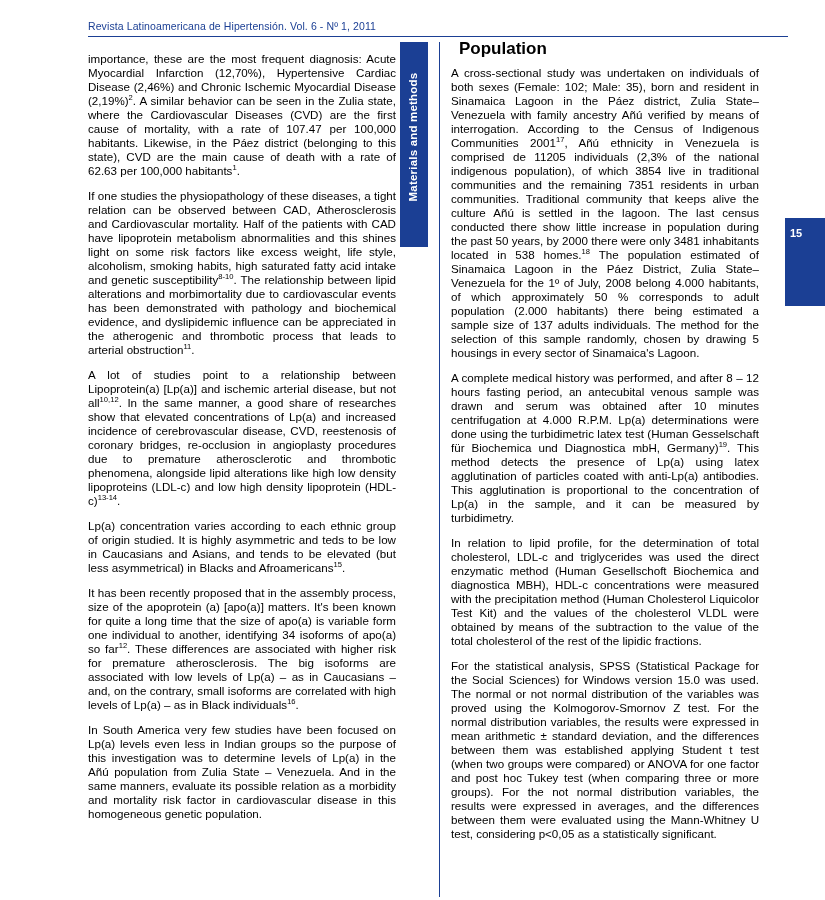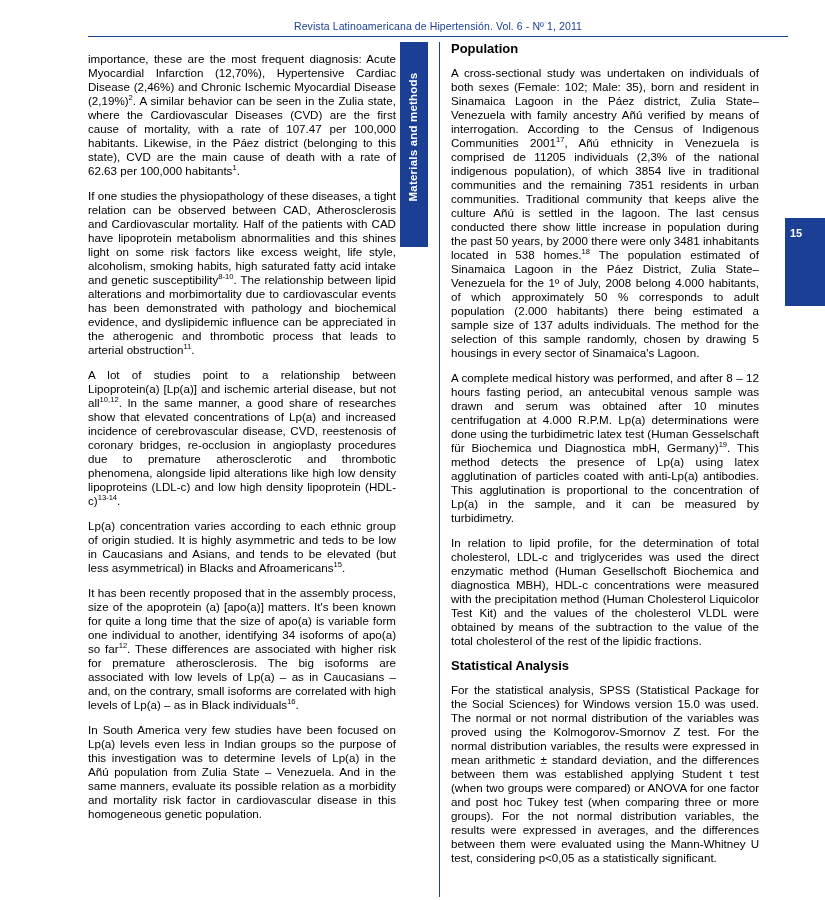--- a/index.html
+++ b/index.html
@@ -21,21 +21,21 @@
     top: 0;
     width: 825px;
     height: 900px;
   }
   
   .header {
     position: absolute;
     left: 88px;
     top: 20px;
     width: 700px;
-    text-align: center;
+    text-align: left;
     font-size: 10.5px;
     color: #1b3f94;
     letter-spacing: 0.1px;
   }
   .header-rule {
     position: absolute;
     left: 88px;
     top: 36px;
     width: 700px;
     height: 1px;
@@ -107,22 +107,22 @@
     left: 451px;
     width: 308px;
   }
   p {
     margin: 10px 0 11px 0;
     text-align: justify;
     -webkit-hyphens: none;
     hyphens: none;
   }
   h3.subhead {
-    margin: 0 0 1px 0;
-    font-size: 13px;
+    margin: 0 0 1px 8px;
+    font-size: 17px;
     font-weight: bold;
     line-height: 14px;
   }
   sup {
     font-size: 7.6px;
     vertical-align: super;
     line-height: 0;
   }
 </style>
 </head>
@@ -161,19 +161,18 @@
   <div class="col col-right">
 
     <h3 class="subhead">Population</h3>
 
     <p><span>A cross-sectional study was undertaken on individuals of both sexes (Female: 102; Male: 35), born and resident in Sinamaica Lagoon in the Páez district, Zulia State–Venezuela with family ancestry Añú verified by means of interrogation. According to the Census of Indigenous Communities 2001</span><sup>17</sup><span>, Añú ethnicity in Venezuela is comprised de 11205 individuals (2,3% of the national indigenous population), of which 3854 live in traditional communities and the remaining 7351 residents in urban communities. Traditional community that keeps alive the culture Añú is settled in the lagoon. The last census conducted there show little increase in population during the past 50 years, by 2000 there were only 3481 inhabitants located in 538 homes.</span><sup>18</sup><span> The population estimated of Sinamaica Lagoon in the Páez District, Zulia State–Venezuela for the 1º of July, 2008 belong 4.000 habitants, of which approximately 50 % corresponds to adult population (2.000 habitants) there being estimated a sample size of 137 adults individuals. The method for the selection of this sample randomly, chosen by drawing 5 housings in every sector of Sinamaica's Lagoon.</span></p>
 
     <p><span>A complete medical history was performed, and after 8 – 12 hours fasting period, an antecubital venous sample was drawn and serum was obtained after 10 minutes centrifugation at 4.000 R.P.M. Lp(a) determinations were done using the turbidimetric latex test (Human Gesselschaft für Biochemica und Diagnostica mbH, Germany)</span><sup>19</sup><span>. This method detects the presence of Lp(a) using latex agglutination of particles coated with anti-Lp(a) antibodies. This agglutination is proportional to the concentration of Lp(a) in the sample, and it can be measured by turbidimetry.</span></p>
 
     <p>In relation to lipid profile, for the determination of total cholesterol, LDL-c and triglycerides was used the direct enzymatic method (Human Gesellschoft Biochemica and diagnostica MBH), HDL-c concentrations were measured with the precipitation method (Human Cholesterol Liquicolor Test Kit) and the values of the cholesterol VLDL were obtained by means of the subtraction to the value of the total cholesterol of the rest of the lipidic fractions.</p>
 
-    <h3 class="subhead">Statistical Analysis</h3>
 
     <p>For the statistical analysis, SPSS (Statistical Package for the Social Sciences) for Windows version 15.0 was used. The normal or not normal distribution of the variables was proved using the Kolmogorov-Smornov Z test. For the normal distribution variables, the results were expressed in mean arithmetic ± standard deviation, and the differences between them was established applying Student t test (when two groups were compared) or ANOVA for one factor and post hoc Tukey test (when comparing three or more groups). For the not normal distribution variables, the results were expressed in averages, and the differences between them were evaluated using the Mann-Whitney U test, considering p&lt;0,05 as a statistically significant.</p>
 
   </div>
 
 </div>
 
 </body></html>

